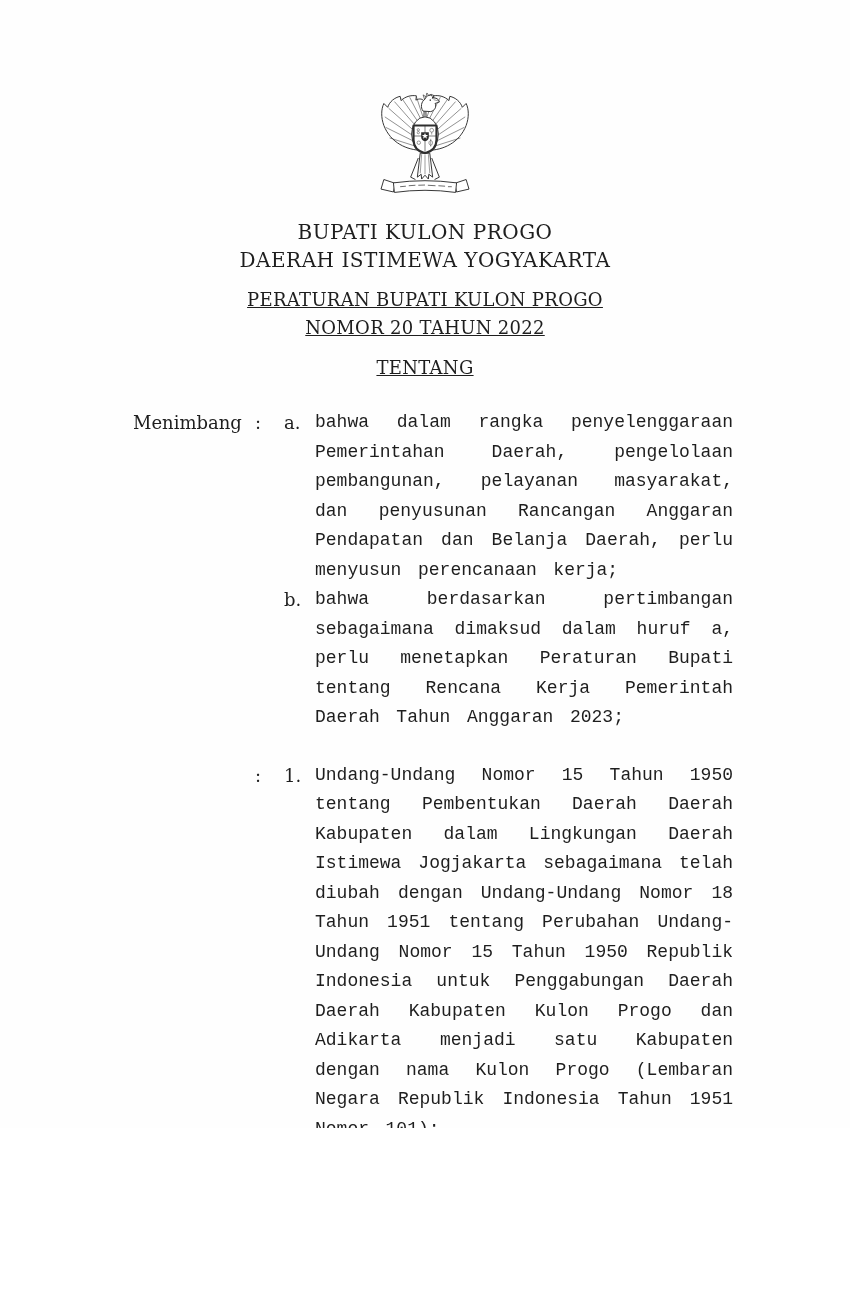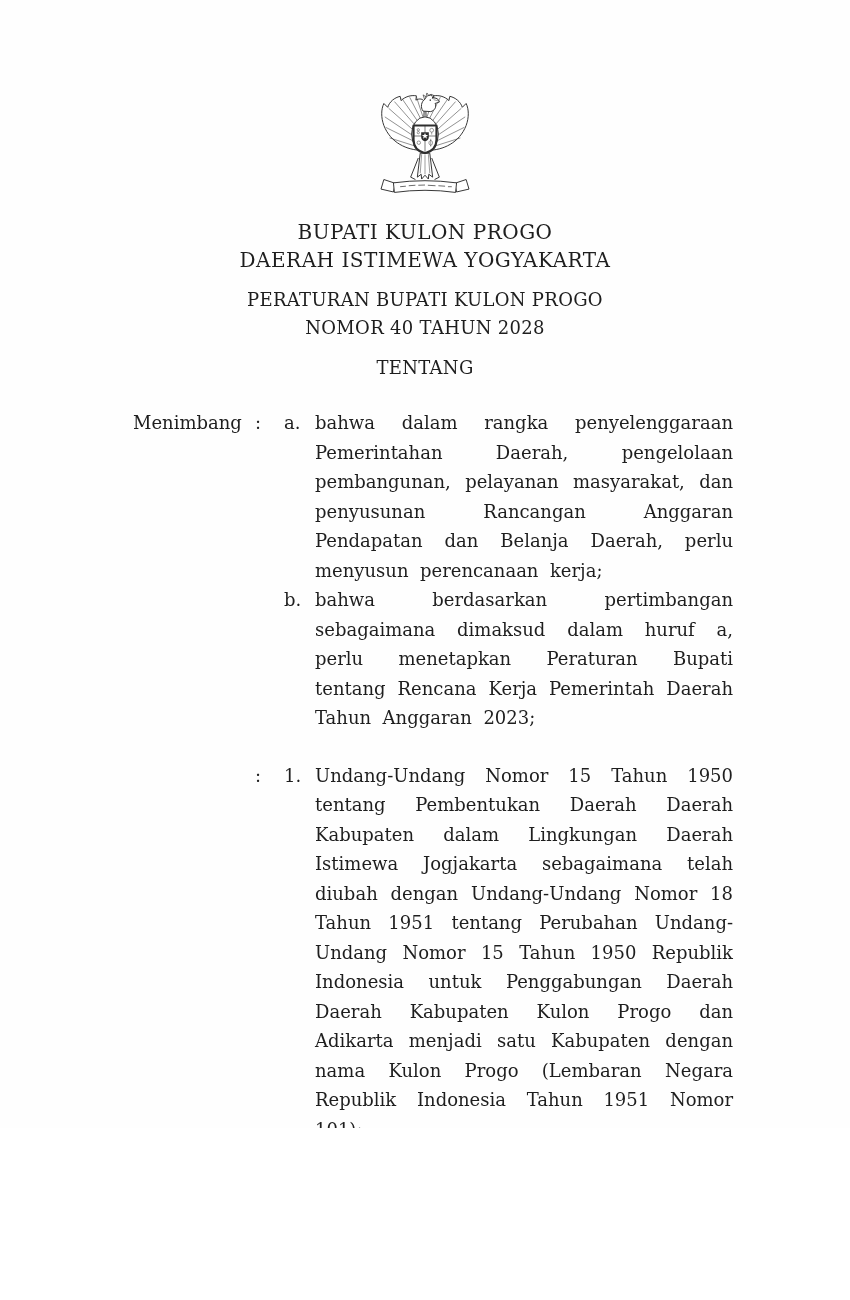--- a/index.html
+++ b/index.html
@@ -23,37 +23,38 @@
     margin-top: 16px;
     font-size: 20px;
     line-height: 28px;
     letter-spacing: 0.5px;
   }
   .tblock {
     font-size: 18px;
     line-height: 28px;
     letter-spacing: 0.3px;
   }
-  .mt12 { margin-top: 12px; }
+  .mt12 { margin-top: 12px; text-decoration: underline; }
   .mt10 { margin-top: 10px; }
   .clause {
     margin-left: 133px;
     width: 600px;
     display: grid;
     grid-template-columns: 122px 29px 31px 418px;
     font-size: 18px;
     line-height: 29.5px;
   }
   .clause .label { grid-column: 1; }
   .clause .colon { grid-column: 2; }
   .clause .marker { grid-column: 3; }
   .clause .ptext {
     grid-column: 4;
     text-align: justify;
     word-spacing: 0.32em;
+    font-family: Liberation Mono, monospace;
   }
   .menimbang { margin-top: 26px; }
   .mengingat { margin-top: 28px; }
 </style>
 </head>
 <body>
 
 <div class="page">
 
   <svg class="emblem" viewBox="0 0 200 230" aria-hidden="true">
@@ -100,21 +101,21 @@
     </g>
   </svg>
 
   <div class="letterhead center">
     <div>BUPATI KULON PROGO</div>
     <div>DAERAH ISTIMEWA YOGYAKARTA</div>
   </div>
 
   <div class="tblock center mt12">
     <div>PERATURAN BUPATI KULON PROGO</div>
-    <div>NOMOR 40 TAHUN 2028</div>
+    <div>NOMOR 20 TAHUN 2022</div>
   </div>
 
   <div class="tblock center mt12">TENTANG</div>
 
 
 
 
   <section class="clause menimbang">
     <div class="label">Menimbang</div>
     <div class="colon">:</div>

